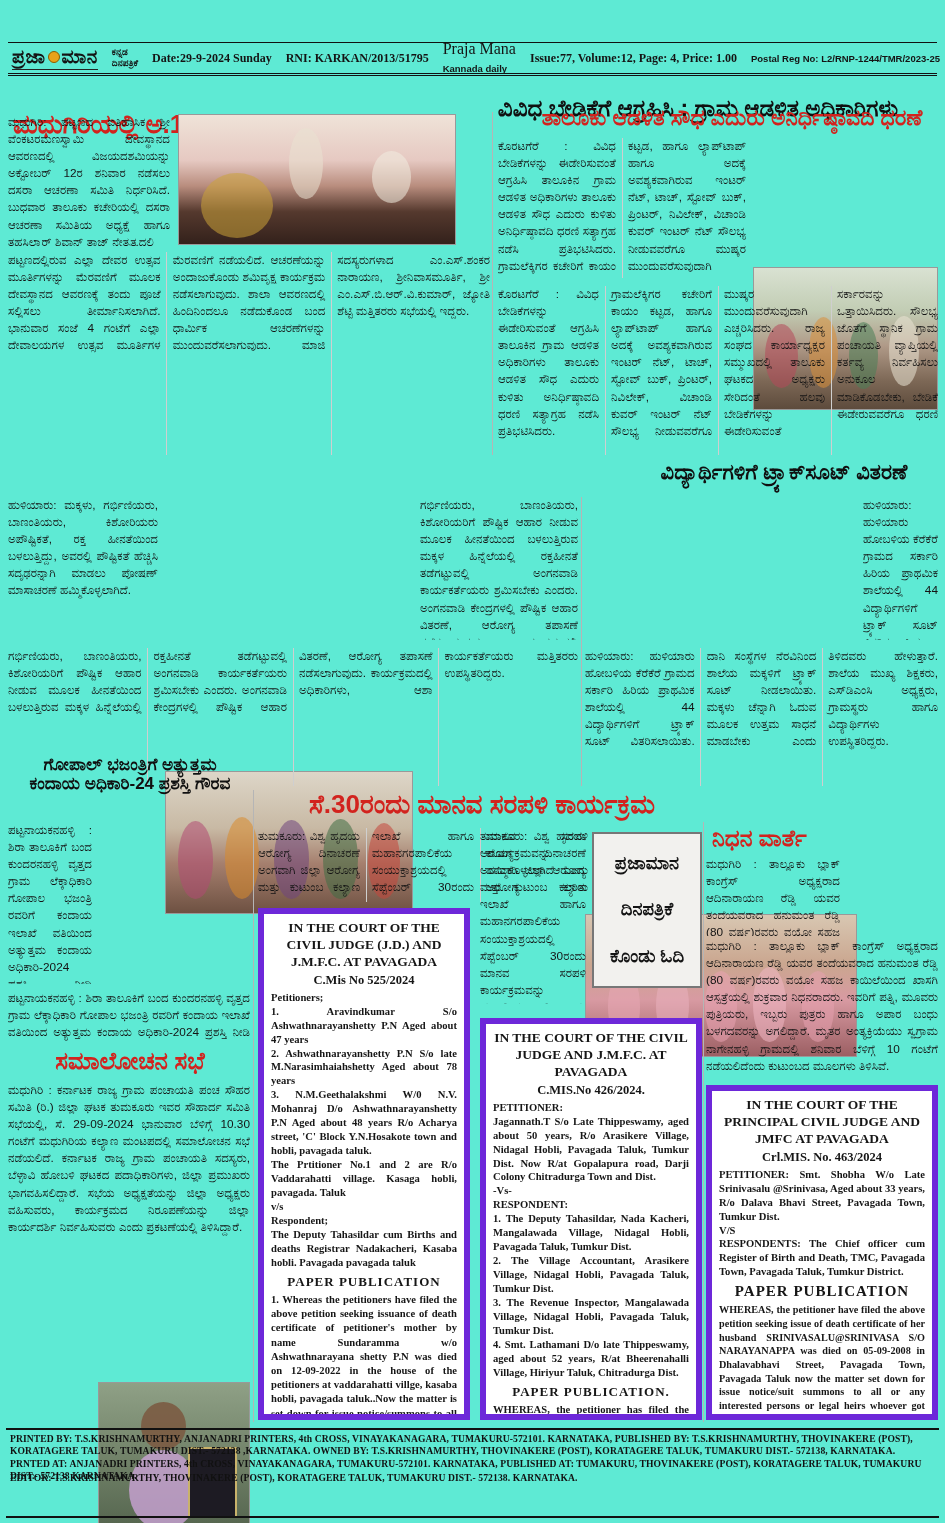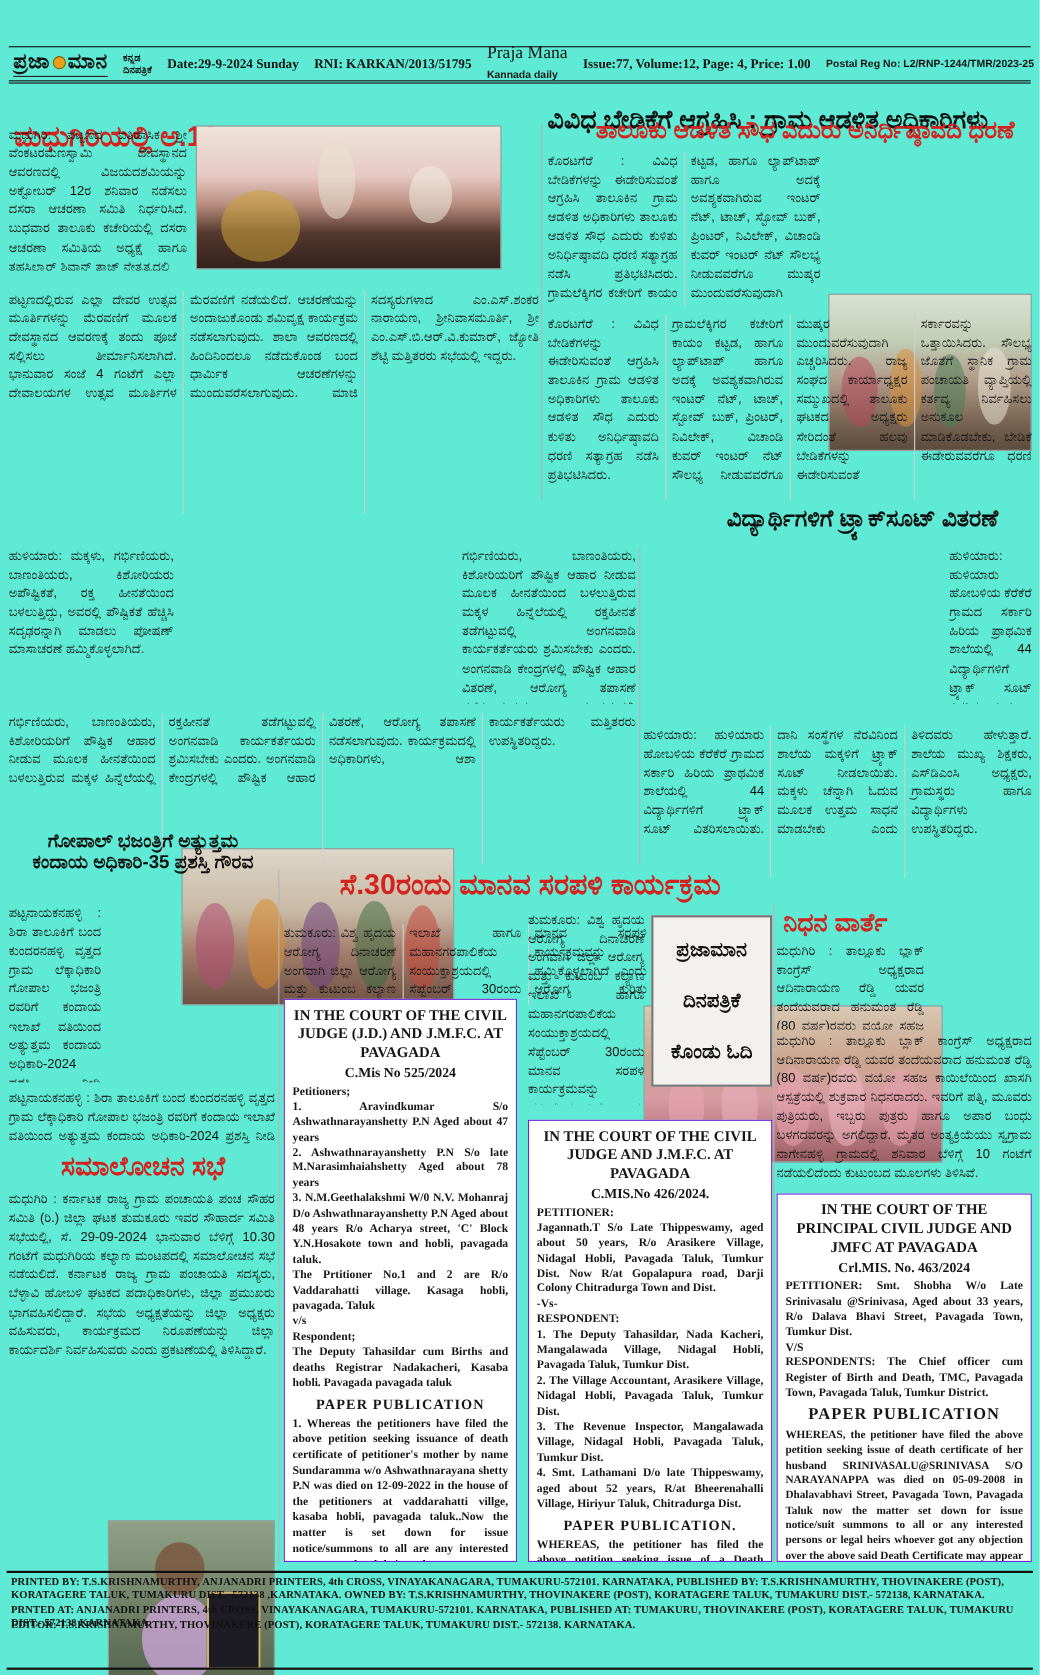--- a/index.html
+++ b/index.html
@@ -15,27 +15,27 @@
   .tagline{font-size:9px;font-weight:bold;}
   .mhSerif{font-family:"Liberation Serif",serif;font-weight:bold;font-size:12px;white-space:nowrap;}
   .mhName{font-family:"Liberation Serif",serif;font-size:16px;white-space:nowrap;}
   .mhSmall{font-size:9.5px;font-weight:bold;white-space:nowrap;}
   
   .abs{position:absolute;box-sizing:border-box;}
   .redHead{color:#d2231e;font-weight:bold;text-align:center;line-height:1.08;}
   .blackHead{color:#101010;font-weight:bold;text-align:center;line-height:1.1;}
   .kbody{font-size:11.8px;line-height:1.45;text-align:justify;overflow:hidden;}
   .cols2{columns:2;column-gap:12px;column-rule:1px solid #cfcfcf;}
-  .cols3{columns:3;column-gap:12px;column-rule:1px solid #cfcfcf;margin-top:12px;}
+  .cols3{columns:3;column-gap:12px;column-rule:1px solid #cfcfcf;}
   .cols4{columns:4;column-gap:12px;column-rule:1px solid #cfcfcf;}
   .photo{background:#c9bcae;border:1px solid #999;overflow:hidden;position:relative;}
   .vrule{position:absolute;width:1px;background:#b5b5b5;}
   .ml{white-space:pre-line;}
   
-  .notice{border:1px solid #6d28d9;background:#fff;padding:6px 7px;overflow:hidden;
+  .notice{border:6px solid #6d28d9;background:#fff;padding:6px 7px;overflow:hidden;
           font-family:"Liberation Serif",serif;font-weight:bold;color:#161616;}
   .ncourt{text-align:center;font-size:13.5px;line-height:1.25;}
   .ncase{text-align:center;font-size:12.5px;margin:2px 0 3px;}
   .nparties{font-size:10.6px;line-height:1.32;text-align:justify;}
   .npub{text-align:center;font-size:13px;letter-spacing:1px;margin:4px 0 3px;}
   .nbody{font-size:10.6px;line-height:1.34;text-align:justify;}
   
   .phMeeting{background:linear-gradient(180deg,#efe3d8 0%,#e6c9c2 35%,#b98d7e 55%,#55392e 75%,#33211b 100%);}
   .phProtest{background:linear-gradient(180deg,#d9e2d2 0%,#c2cdb4 30%,#b09a88 55%,#7d6856 80%,#5d4b3c 100%);}
   .phPoshan{background:linear-gradient(180deg,#ddd6c8 0%,#c8b9a4 40%,#a57f6e 65%,#6e5142 100%);}
@@ -120,21 +120,21 @@
     <div class="blob" style="left:62%;top:37%;width:12%;height:53%;background:#efb6c2;"></div>
     <div class="blob" style="left:80%;top:40%;width:12%;height:50%;background:#e5a0ae;"></div>
   </div>
   <div class="abs kbody" style="left:863px;top:497px;width:75px;height:143px;">ಹುಳಿಯಾರು: ಹುಳಿಯಾರು ಹೋಬಳಿಯ ಕೆರೆಕೆರೆ ಗ್ರಾಮದ ಸರ್ಕಾರಿ ಹಿರಿಯ ಪ್ರಾಥಮಿಕ ಶಾಲೆಯಲ್ಲಿ 44 ವಿದ್ಯಾರ್ಥಿಗಳಿಗೆ ಟ್ರ್ಯಾಕ್ ಸೂಟ್ ವಿತರಿಸಲಾಯಿತು. ದಾನಿ ಸಂಸ್ಥೆಗಳ ನೆರವಿನಿಂದ ಶಾಲೆಯ ಮಕ್ಕಳಿಗೆ ಟ್ರ್ಯಾಕ್ ಸೂಟ್ ನೀಡಲಾಯಿತು. ಮಕ್ಕಳು ಚೆನ್ನಾಗಿ ಓದುವ ಮೂಲಕ ಉತ್ತಮ ಸಾಧನೆ ಮಾಡಬೇಕು ಎಂದು ತಿಳಿದವರು ಹೇಳುತ್ತಾರೆ. ಶಾಲೆಯ ಮುಖ್ಯ ಶಿಕ್ಷಕರು, ಎಸ್‌ಡಿಎಂಸಿ ಅಧ್ಯಕ್ಷರು, ಗ್ರಾಮಸ್ಥರು ಹಾಗೂ ವಿದ್ಯಾರ್ಥಿಗಳು ಉಪಸ್ಥಿತರಿದ್ದರು.</div>
   <div class="abs kbody cols3" style="left:585px;top:648px;width:353px;height:138px;">ಹುಳಿಯಾರು: ಹುಳಿಯಾರು ಹೋಬಳಿಯ ಕೆರೆಕೆರೆ ಗ್ರಾಮದ ಸರ್ಕಾರಿ ಹಿರಿಯ ಪ್ರಾಥಮಿಕ ಶಾಲೆಯಲ್ಲಿ 44 ವಿದ್ಯಾರ್ಥಿಗಳಿಗೆ ಟ್ರ್ಯಾಕ್ ಸೂಟ್ ವಿತರಿಸಲಾಯಿತು. ದಾನಿ ಸಂಸ್ಥೆಗಳ ನೆರವಿನಿಂದ ಶಾಲೆಯ ಮಕ್ಕಳಿಗೆ ಟ್ರ್ಯಾಕ್ ಸೂಟ್ ನೀಡಲಾಯಿತು. ಮಕ್ಕಳು ಚೆನ್ನಾಗಿ ಓದುವ ಮೂಲಕ ಉತ್ತಮ ಸಾಧನೆ ಮಾಡಬೇಕು ಎಂದು ತಿಳಿದವರು ಹೇಳುತ್ತಾರೆ. ಶಾಲೆಯ ಮುಖ್ಯ ಶಿಕ್ಷಕರು, ಎಸ್‌ಡಿಎಂಸಿ ಅಧ್ಯಕ್ಷರು, ಗ್ರಾಮಸ್ಥರು ಹಾಗೂ ವಿದ್ಯಾರ್ಥಿಗಳು ಉಪಸ್ಥಿತರಿದ್ದರು.</div>
 
   <div class="vrule" style="left:581px;top:497px;height:289px;"></div>
 
   <div class="abs blackHead" style="left:10px;top:756px;width:240px;font-size:17px;">
     <div>ಗೋಪಾಲ್ ಭಜಂತ್ರಿಗೆ ಅತ್ಯುತ್ತಮ</div>
-    <div>ಕಂದಾಯ ಅಧಿಕಾರಿ-35 ಪ್ರಶಸ್ತಿ ಗೌರವ</div>
+    <div>ಕಂದಾಯ ಅಧಿಕಾರಿ-24 ಪ್ರಶಸ್ತಿ ಗೌರವ</div>
   </div>
   <div class="abs photo phAward" style="left:98px;top:822px;width:152px;height:162px;">
     <div class="blob" style="left:28%;top:12%;width:30%;height:30%;background:#7b5b42;opacity:.9;"></div>
     <div class="blob" style="left:20%;top:42%;width:46%;height:50%;background:#caa2d6;opacity:.8;"></div>
     <div style="position:absolute;right:8%;top:40%;width:30%;height:42%;background:#1d1b23;border:2px solid #c9b26a;"></div>
   </div>
   <div class="abs kbody" style="left:8px;top:822px;width:84px;height:162px;">ಪಟ್ಟನಾಯಕನಹಳ್ಳಿ : ಶಿರಾ ತಾಲೂಕಿಗೆ ಬಂದ ಕುಂದರನಹಳ್ಳಿ ವೃತ್ತದ ಗ್ರಾಮ ಲೆಕ್ಕಾಧಿಕಾರಿ ಗೋಪಾಲ ಭಜಂತ್ರಿ ರವರಿಗೆ ಕಂದಾಯ ಇಲಾಖೆ ವತಿಯಿಂದ ಅತ್ಯುತ್ತಮ ಕಂದಾಯ ಅಧಿಕಾರಿ-2024 ಪ್ರಶಸ್ತಿ ನೀಡಿ ಅಭಿನಂದಿಸಿದೆ. ಶಿರಾ ತಾಲೂಕಿನ ಗ್ರಾಮ ಲೆಕ್ಕಾಧಿಕಾರಿಗಳು , ಕಂದಾಯ ಅಧಿಕಾರಿಗಳು ಸೇರಿದಂತೆ, ಸಾರ್ವಜನಿಕರು ಇವರಿಗೆ ಅಭಿನಂದನೆ ಸಲ್ಲಿಸಿದ್ದಾರೆ.</div>
   <div class="abs kbody" style="left:8px;top:990px;width:242px;height:52px;">ಪಟ್ಟನಾಯಕನಹಳ್ಳಿ : ಶಿರಾ ತಾಲೂಕಿಗೆ ಬಂದ ಕುಂದರನಹಳ್ಳಿ ವೃತ್ತದ ಗ್ರಾಮ ಲೆಕ್ಕಾಧಿಕಾರಿ ಗೋಪಾಲ ಭಜಂತ್ರಿ ರವರಿಗೆ ಕಂದಾಯ ಇಲಾಖೆ ವತಿಯಿಂದ ಅತ್ಯುತ್ತಮ ಕಂದಾಯ ಅಧಿಕಾರಿ-2024 ಪ್ರಶಸ್ತಿ ನೀಡಿ ಅಭಿನಂದಿಸಿದೆ. ಶಿರಾ ತಾಲೂಕಿನ ಗ್ರಾಮ ಲೆಕ್ಕಾಧಿಕಾರಿಗಳು , ಕಂದಾಯ ಅಧಿಕಾರಿಗಳು ಸೇರಿದಂತೆ, ಸಾರ್ವಜನಿಕರು ಇವರಿಗೆ ಅಭಿನಂದನೆ ಸಲ್ಲಿಸಿದ್ದಾರೆ.</div>
 
   <div class="abs redHead" style="left:10px;top:1048px;width:240px;font-size:24px;">ಸಮಾಲೋಚನ ಸಭೆ</div>

